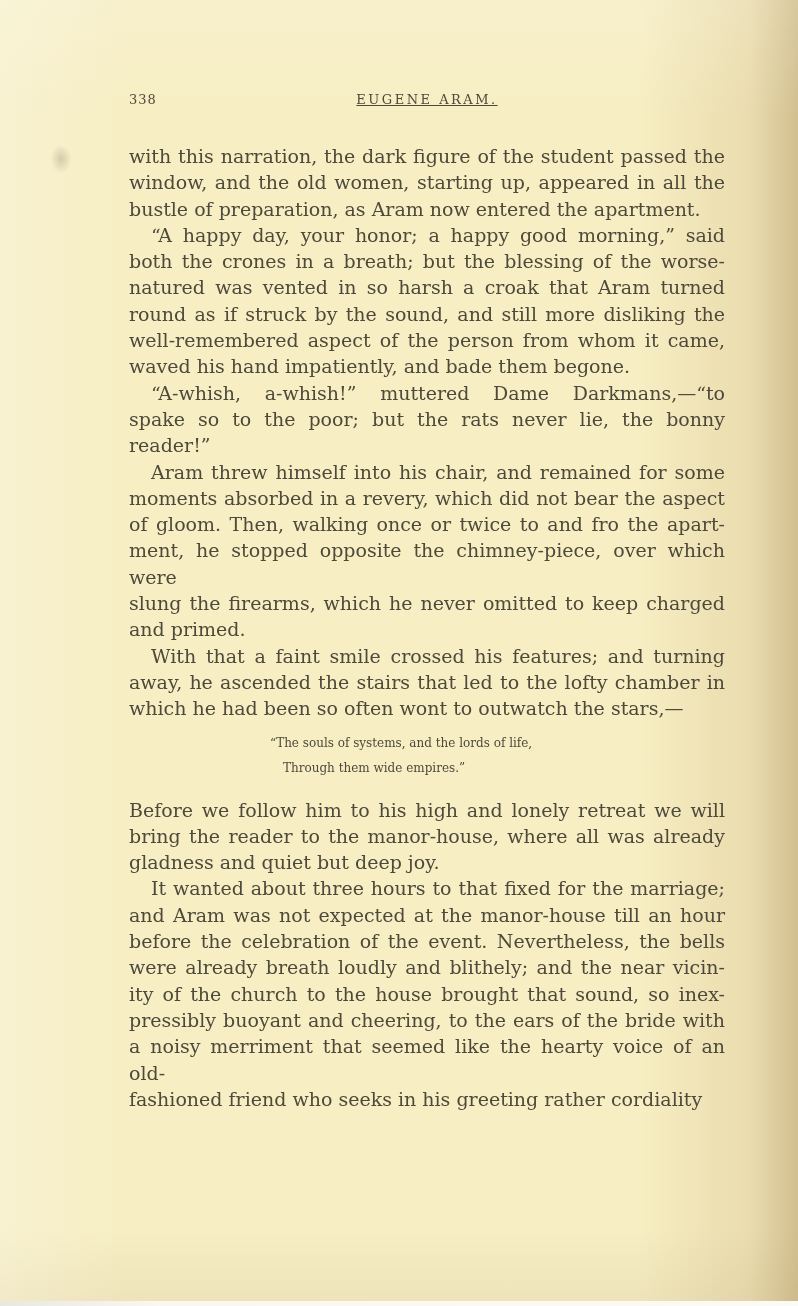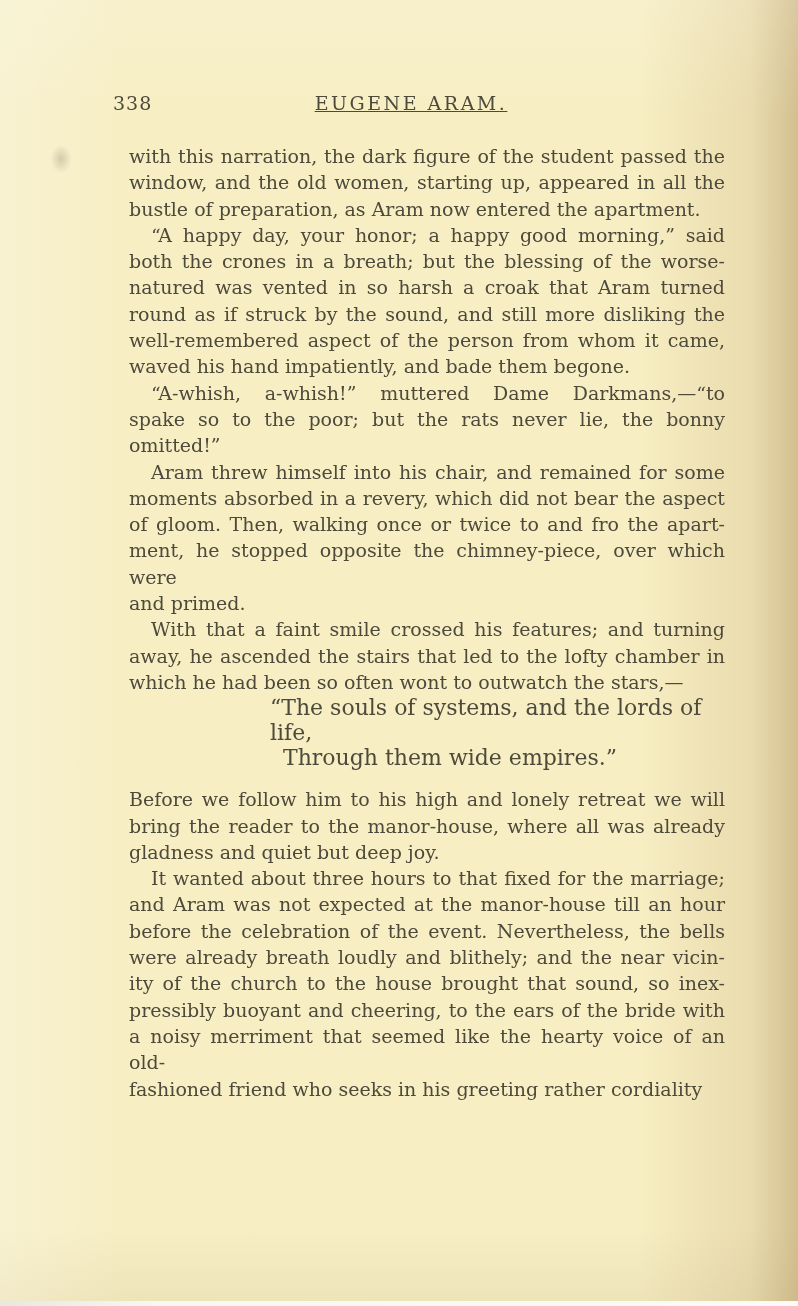--- a/index.html
+++ b/index.html
@@ -16,25 +16,25 @@
     color: #4d493b;
     background:
       linear-gradient(90deg, rgba(255,255,255,0.22) 0%, rgba(255,255,255,0) 16%),
       linear-gradient(180deg, rgba(255,255,255,0.15) 0%, rgba(255,255,255,0) 9%),
       linear-gradient(90deg, rgba(186,156,100,0) 80%, rgba(186,156,100,0.22) 94%, rgba(166,134,80,0.45) 100%),
       linear-gradient(180deg, rgba(120,100,60,0) 94%, rgba(120,100,60,0.08) 100%),
       #f7eec3;
   }
   .header {
     position: absolute;
-    left: 113px;
+    left: 129px;
     top: 92px;
     width: 596px;
     height: 26px;
-    font-size: 19px;
+    font-size: 13px;
   }
   .page-num {
     position: absolute;
     left: 0;
     top: 0;
     letter-spacing: 1px;
   }
   .running-title {
     position: absolute;
     left: 0;
@@ -53,22 +53,22 @@
     line-height: 26.3px;
   }
   .para { margin: 0; }
   .line {
     text-align: justify;
     text-align-last: justify;
   }
   .line.last { text-align-last: left; }
   .line.indent { text-indent: 22px; }
   .verse {
-    margin: 0 0 16px 141px;
-    font-size: 22px;
+    margin: 9px 0 16px 141px;
+    font-size: 12px;
     line-height: 25px;
   }
   .verse .line {
     text-align: left;
     text-align-last: left;
   }
   .verse .line.v2 { padding-left: 13px; }
   .smudge {
     position: absolute;
     left: 50px;
@@ -105,27 +105,28 @@
         <div class="line indent">“A happy day, your honor; a happy good morning,” said</div>
         <div class="line">both the crones in a breath; but the blessing of the worse-</div>
         <div class="line">natured was vented in so harsh a croak that Aram turned</div>
         <div class="line">round as if struck by the sound, and still more disliking the</div>
         <div class="line">well-remembered aspect of the person from whom it came,</div>
         <div class="line last">waved his hand impatiently, and bade them begone.</div>
       </div>
       <div class="para">
         <div class="line indent">“A-whish, a-whish!” muttered Dame Darkmans,—“to</div>
         <div class="line">spake so to the poor; but the rats never lie, the bonny</div>
-        <div class="line last">omitted!”</div>
+        <div class="line last">reader!”</div>
       </div>
       <div class="para">
         <div class="line indent">Aram threw himself into his chair, and remained for some</div>
         <div class="line">moments absorbed in a revery, which did not bear the aspect</div>
         <div class="line">of gloom.  Then, walking once or twice to and fro the apart-</div>
         <div class="line">ment, he stopped opposite the chimney-piece, over which were</div>
+        <div class="line">slung the firearms, which he never omitted to keep charged</div>
         <div class="line last">and primed.</div>
       </div>
       <div class="para">
         <div class="line indent">With that a faint smile crossed his features; and turning</div>
         <div class="line">away, he ascended the stairs that led to the lofty chamber in</div>
         <div class="line last">which he had been so often wont to outwatch the stars,—</div>
       </div>
       <div class="verse">
         <div class="line">“The souls of systems, and the lords of life,</div>
         <div class="line last v2">Through them wide empires.”</div>

